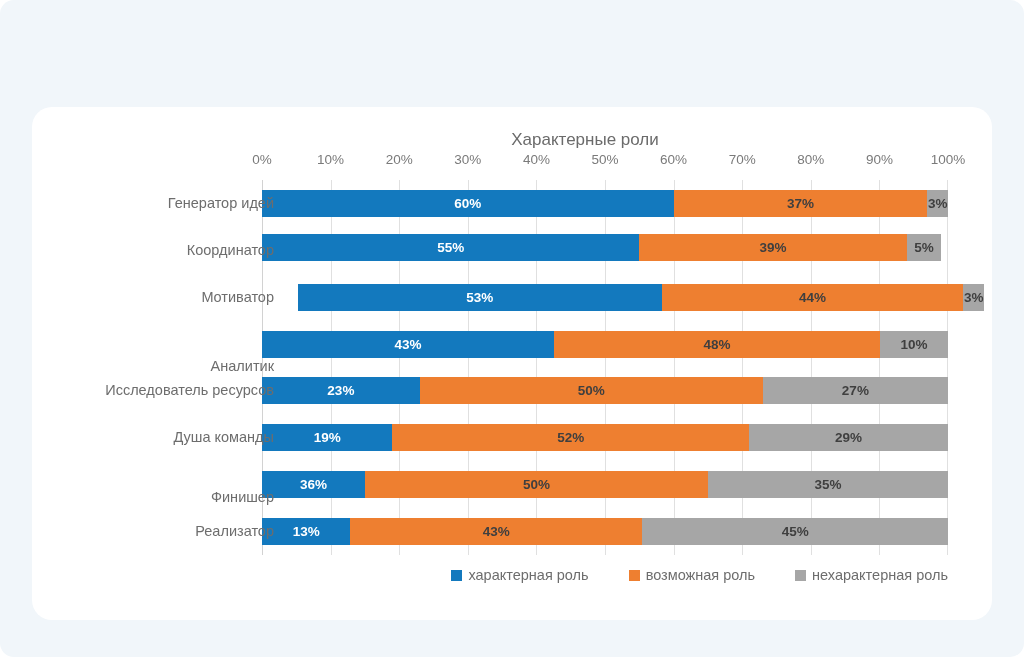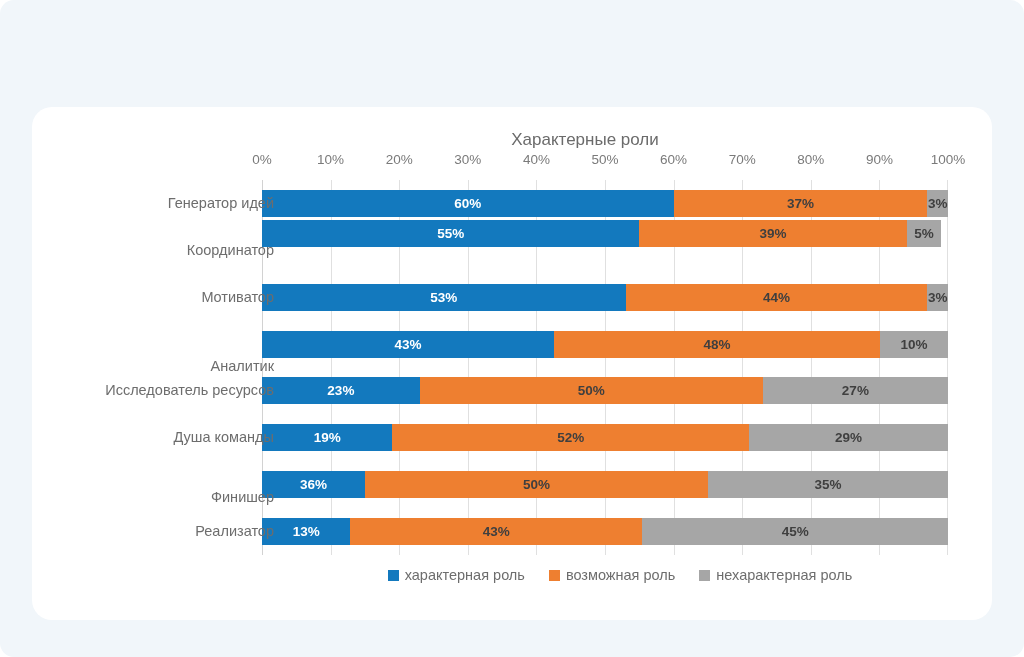--- a/index.html
+++ b/index.html
@@ -142,22 +142,22 @@
     white-space: nowrap;
   }
 
   
   #legend {
     position: absolute;
     left: 230px;
     top: 460px;
     width: 686px;
     display: flex;
-    justify-content: center;
-    gap: 24px;
+    justify-content: flex-end;
+    gap: 40px;
     padding-left: 30px;
     box-sizing: border-box;
   }
   .legend-item {
     display: flex;
     align-items: center;
     gap: 6px;
     font-size: 14.5px;
     color: #6d6d6d;
     white-space: nowrap;
@@ -216,32 +216,32 @@
             <div class="seg seg-0" style="width: 60%;">
               <span>60%</span>
             </div>
             <div class="seg seg-1" style="width: 37%;">
               <span>37%</span>
             </div>
             <div class="seg seg-2" style="width: 3%;">
               <span>3%</span>
             </div>
           </div>
-          <div class="bar-row" style="top: 40px; text-align: center;">
+          <div class="bar-row" style="top: 54px; text-align: center;">
             <div class="seg seg-0" style="width: 55%;">
               <span>55%</span>
             </div>
             <div class="seg seg-1" style="width: 39%;">
               <span>39%</span>
             </div>
             <div class="seg seg-2" style="width: 5%;">
               <span>5%</span>
             </div>
           </div>
-          <div class="bar-row" style="top: 103.688px;">
+          <div class="bar-row" style="top: 103.688px; margin-left: 36px;">
             <div class="seg seg-0" style="width: 53%;">
               <span>53%</span>
             </div>
             <div class="seg seg-1" style="width: 44%;">
               <span>44%</span>
             </div>
             <div class="seg seg-2" style="width: 3%;">
               <span>3%</span>
             </div>
           </div>

